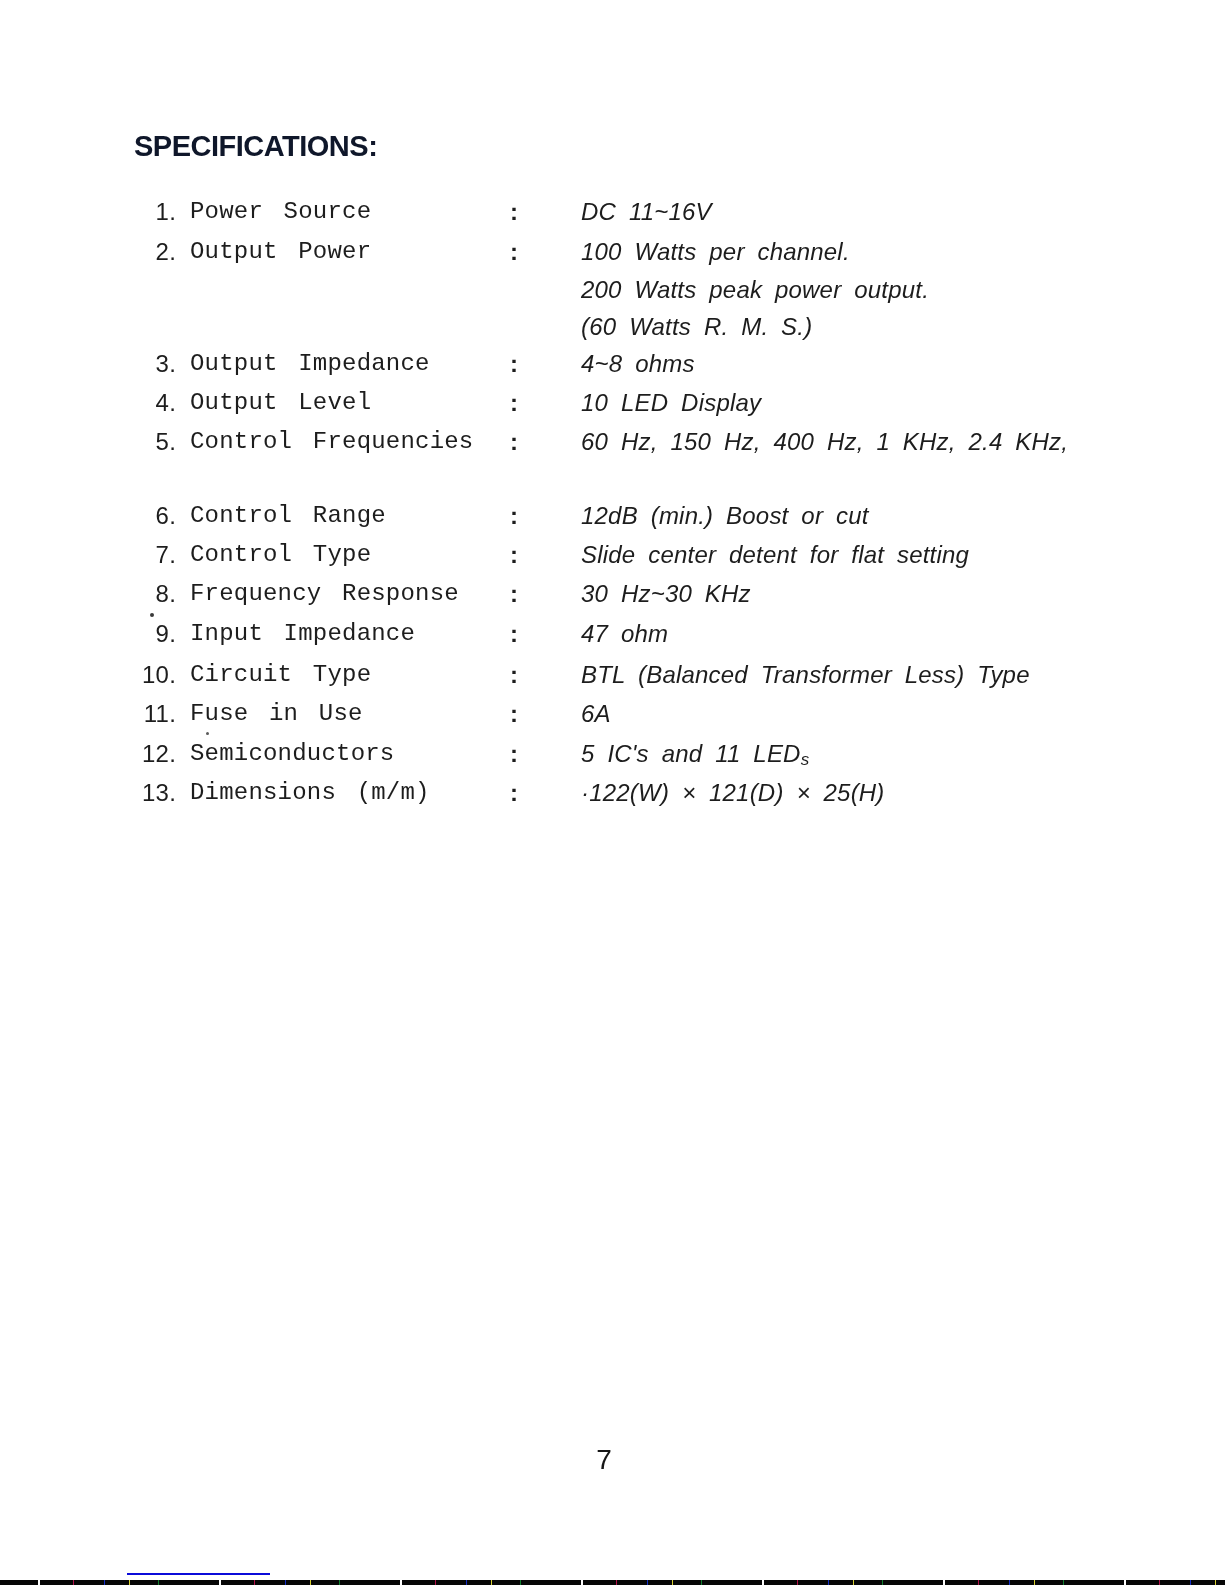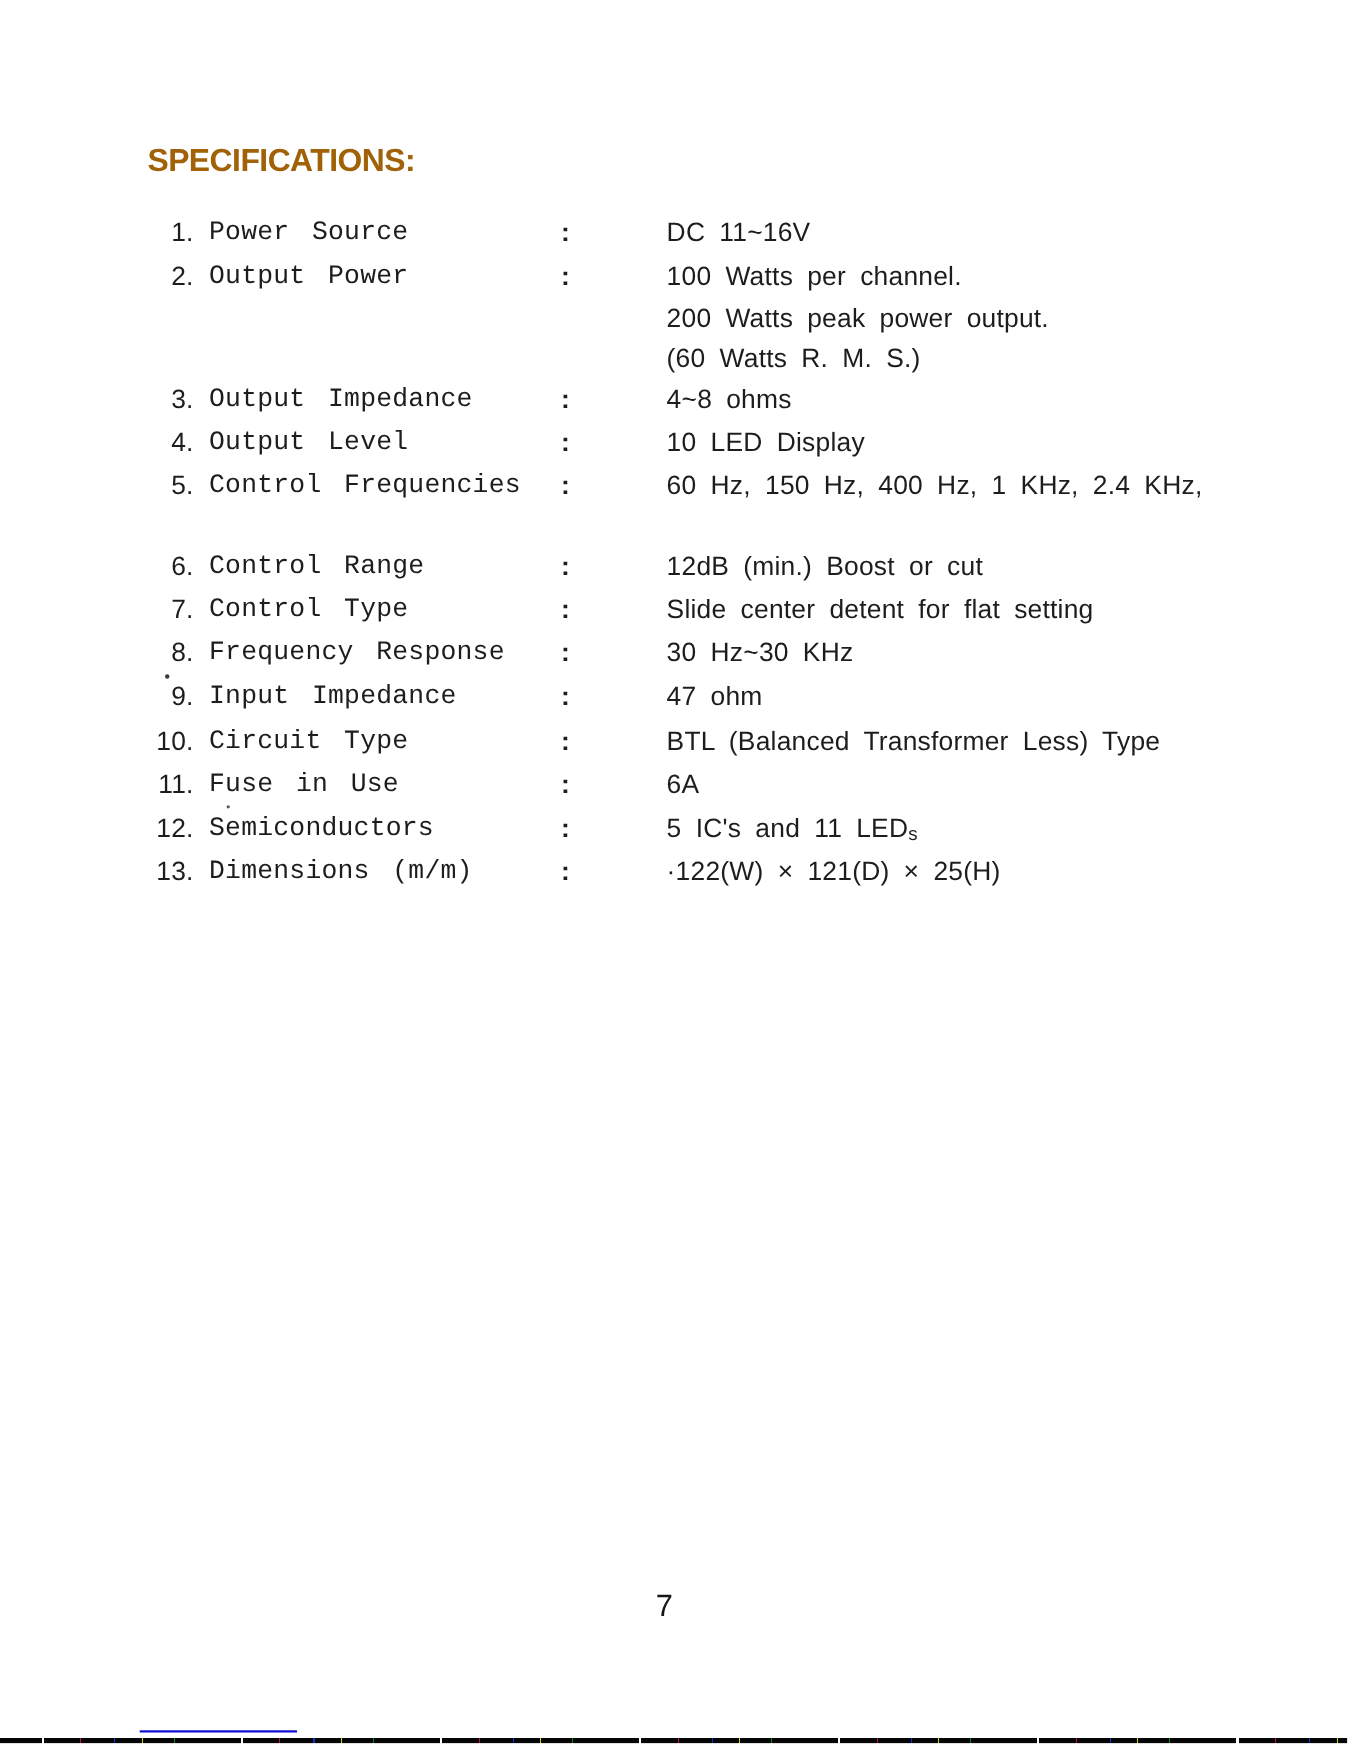--- a/index.html
+++ b/index.html
@@ -17,21 +17,21 @@
     color: #1d1d1d;
   }
   .title {
     position: absolute;
     left: 134px;
     top: 131px;
     font-size: 29px;
     line-height: 30px;
     font-weight: bold;
     letter-spacing: -0.5px;
-    color: #a16207;
+    color: #0f172a;
     white-space: nowrap;
   }
   .line {
     position: absolute;
     left: 0;
     right: 0;
     height: 26px;
     font-size: 24px;
     line-height: 26px;
     white-space: nowrap;
@@ -50,23 +50,24 @@
     letter-spacing: 0.2px;
     font-family: Liberation Mono, monospace;
   }
   .colon {
     position: absolute;
     left: 510px;
     font-weight: bold;
   }
   .value {
     position: absolute;
-    left: 606px;
+    left: 581px;
     word-spacing: 6px;
     letter-spacing: 0.2px;
+    font-style: italic;
   }
   .value .sub {
     display: inline-block;
     font-size: 17px;
     transform: translateY(3px);
   }
   .page-number {
     position: absolute;
     left: 584px;
     top: 1446px;

